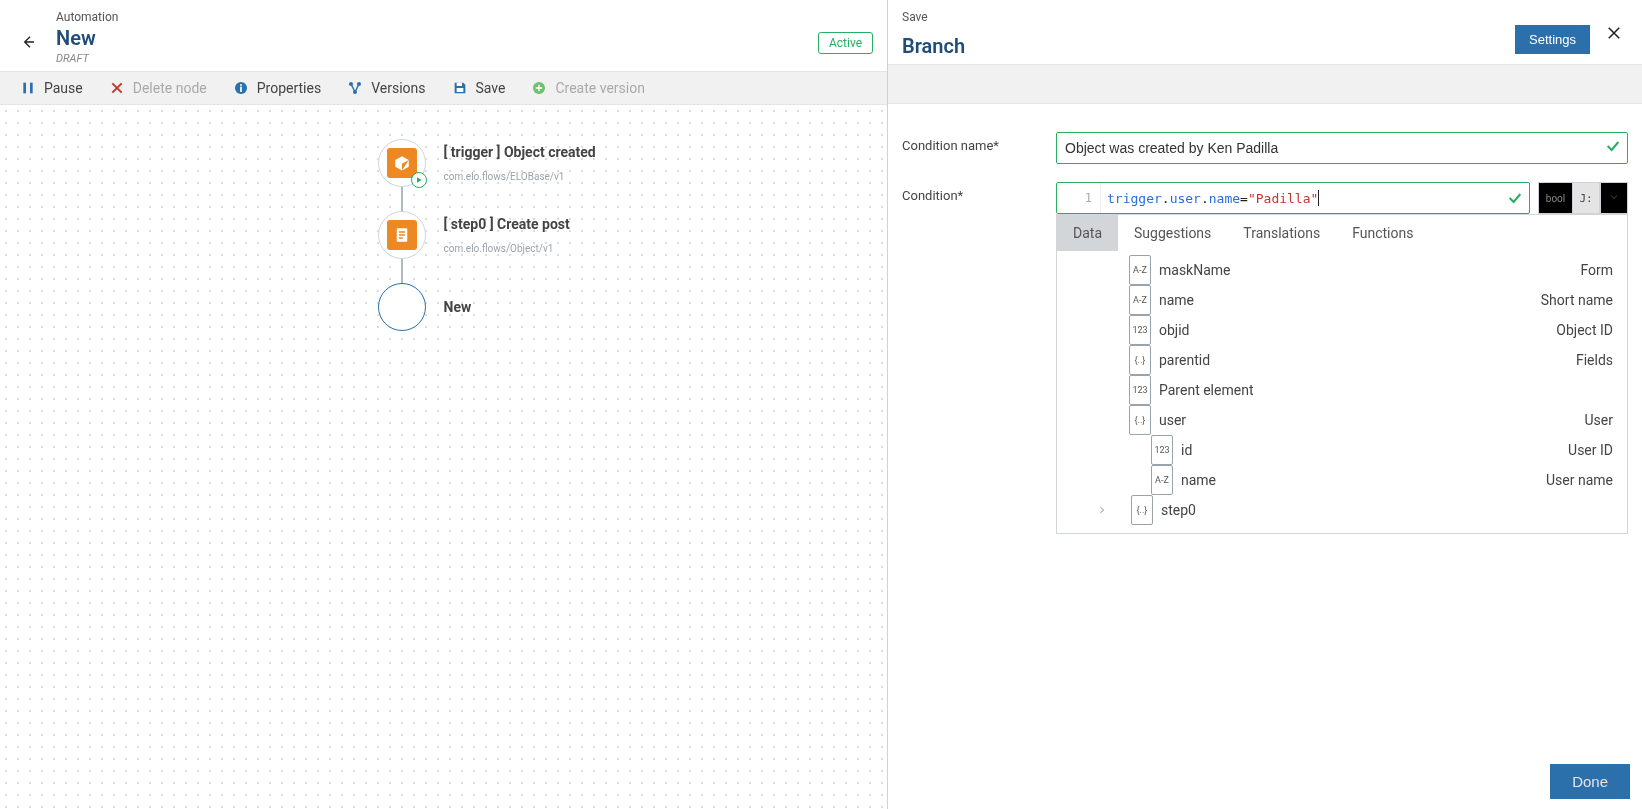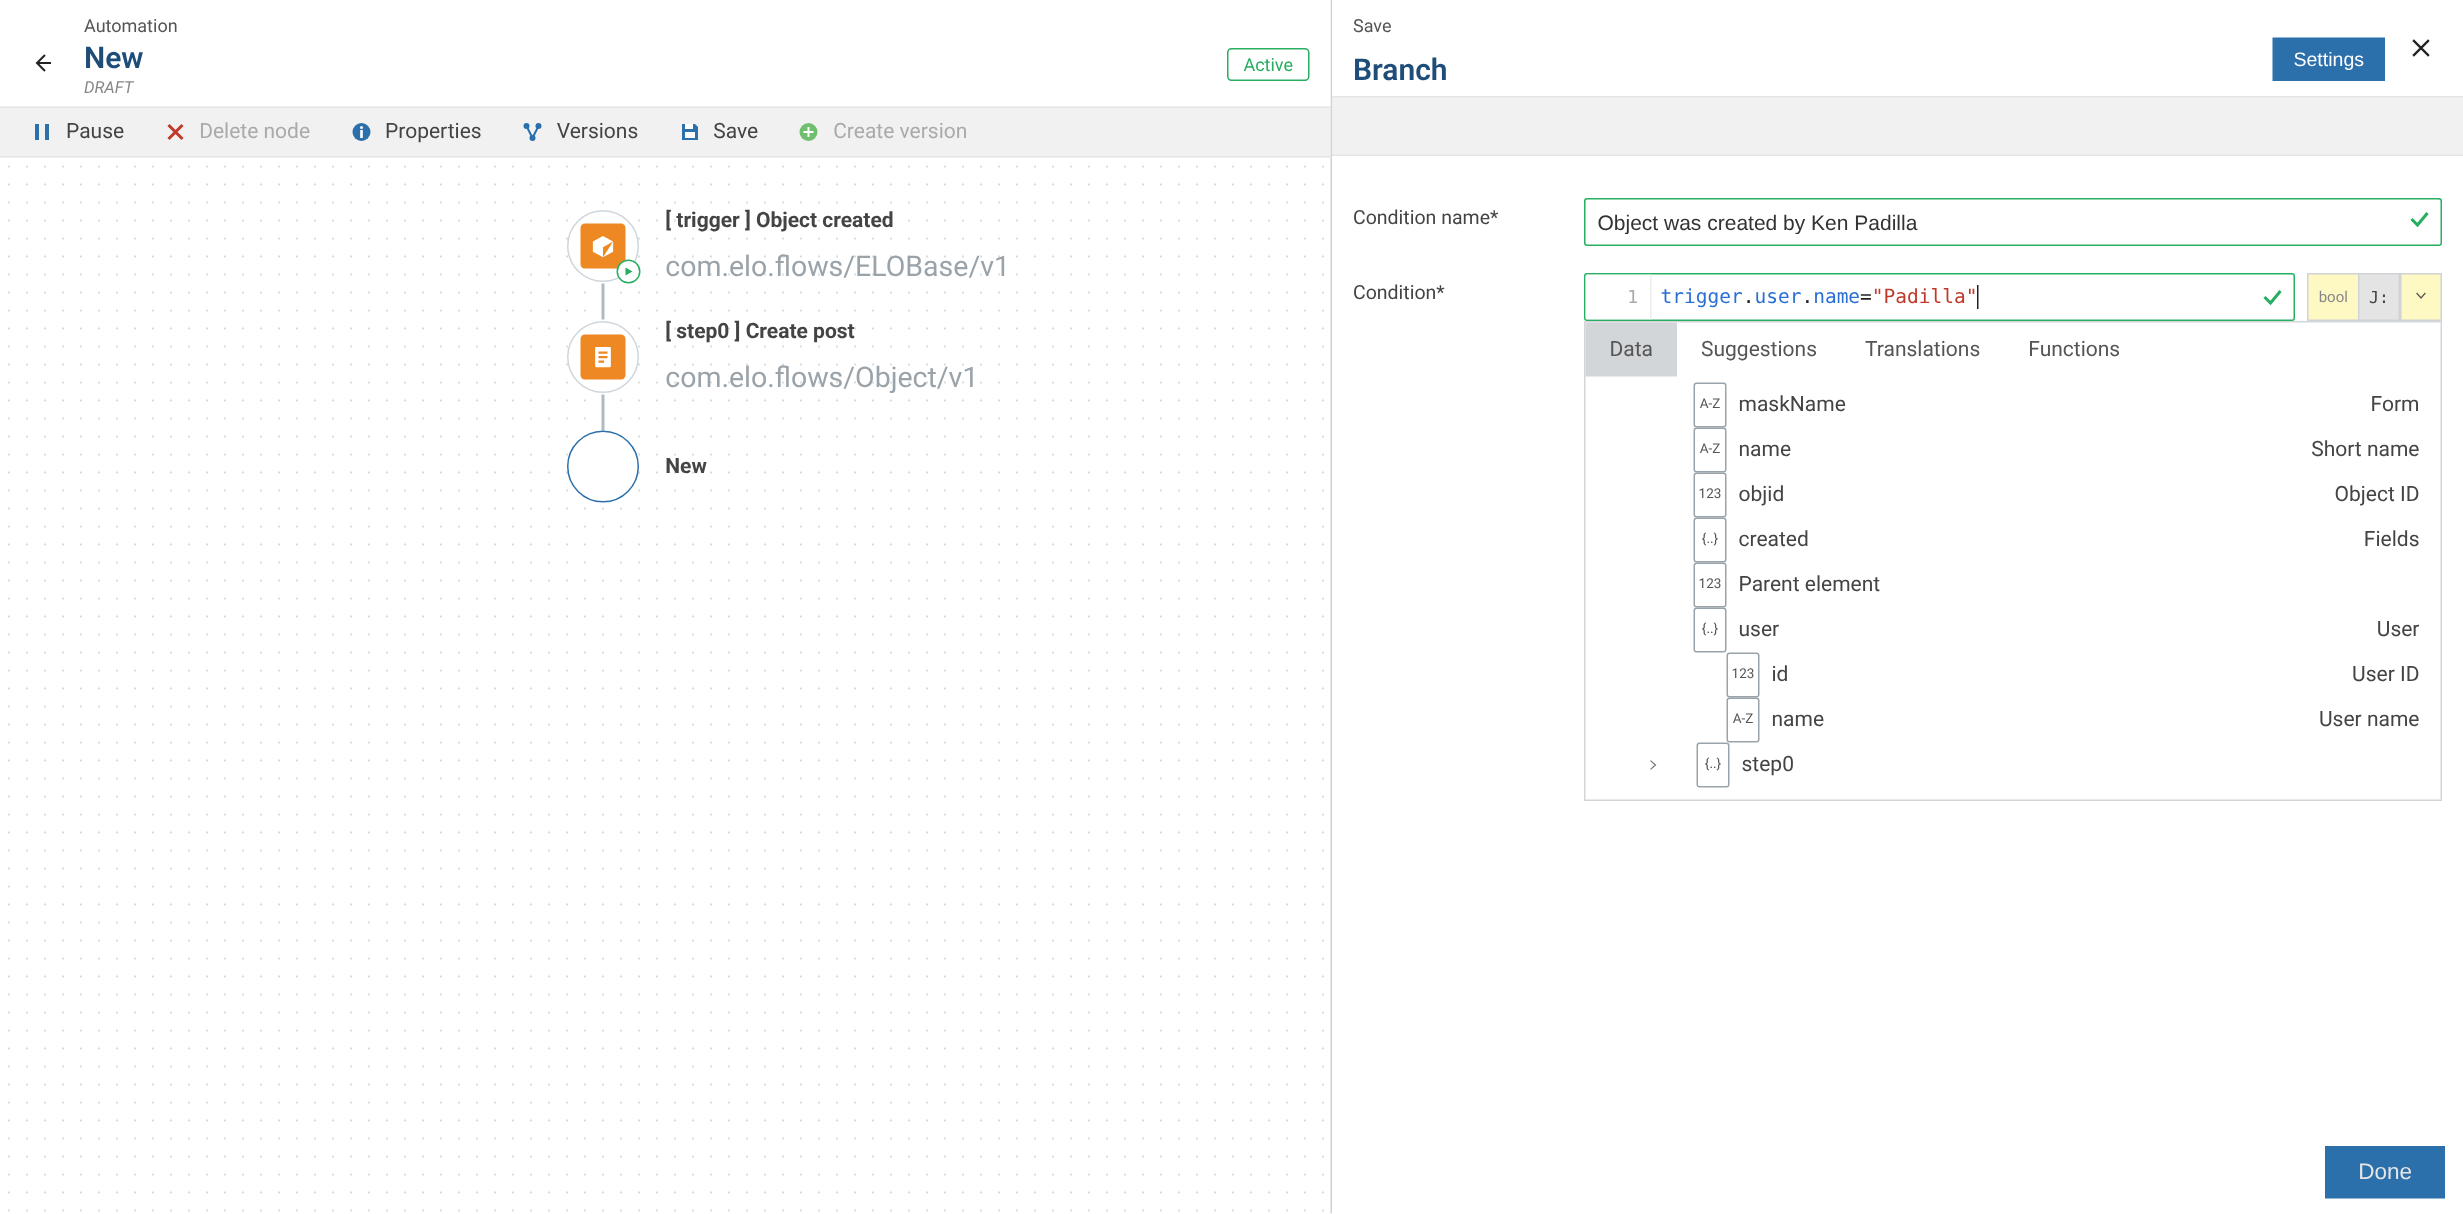--- a/index.html
+++ b/index.html
@@ -126,21 +126,21 @@
     right: -2px; bottom: -2px;
     width: 16px; height: 16px;
     border-radius: 50%;
     border: 1px solid #27ae60;
     background: #fff;
     display: flex; align-items: center; justify-content: center;
   }
   .node-play-badge svg { width: 8px; height: 8px; fill: #27ae60; }
   .node-texts { display: flex; flex-direction: column; }
   .node-title { font-size: 14px; font-weight: 700; color: #444; }
-  .node-sub   { font-size: 19px; color: #9aa3aa; margin-top: 11px; }
+  .node-sub   { font-size: 10px; color: #9aa3aa; margin-top: 11px; }
 
   
   .right-pane {
     flex: 1;
     display: flex;
     flex-direction: column;
   }
 
   .right-header {
     display: flex;
@@ -255,21 +255,21 @@
     display: inline-block;
     width: 1px; height: 16px;
     background: #222;
     vertical-align: middle;
   }
   .code-check { display: flex; align-items: center; padding: 0 6px; color: #27ae60; }
 
   .type-chips { display: flex; align-items: center; }
   .chip {
     border: 1px solid #cfd3d7;
-    background: #fef9c3;
+    background: #000000;
     color: #888;
     font-size: 10px;
     padding: 4px 6px;
     height: 32px;
     display: flex;
     align-items: center;
     justify-content: center;
   }
   .chip.bool { width: 34px; border-right: none; }
   .chip.js   { width: 28px; background: #e4e4e4; font-family: ui-monospace, monospace; font-size: 11px; color:#444;}
@@ -567,21 +567,21 @@
             </div>
             <div class="tree-row">
               <span class="indent0"></span>
                 <span class="type-badge">123</span>
               <span class="tree-key">objid</span>
               <span class="tree-desc">Object ID</span>
             </div>
             <div class="tree-row">
               <span class="indent0"></span>
                 <span class="type-badge">{..}</span>
-              <span class="tree-key">created</span>
+              <span class="tree-key">parentid</span>
               <span class="tree-desc">Fields</span>
             </div>
             <div class="tree-row">
               <span class="indent0"></span>
                 <span class="type-badge">123</span>
               <span class="tree-desc">Parent element</span>
             </div>
             <div class="tree-row">
               <span class="indent0"></span>
                 <span class="type-badge">{..}</span>

